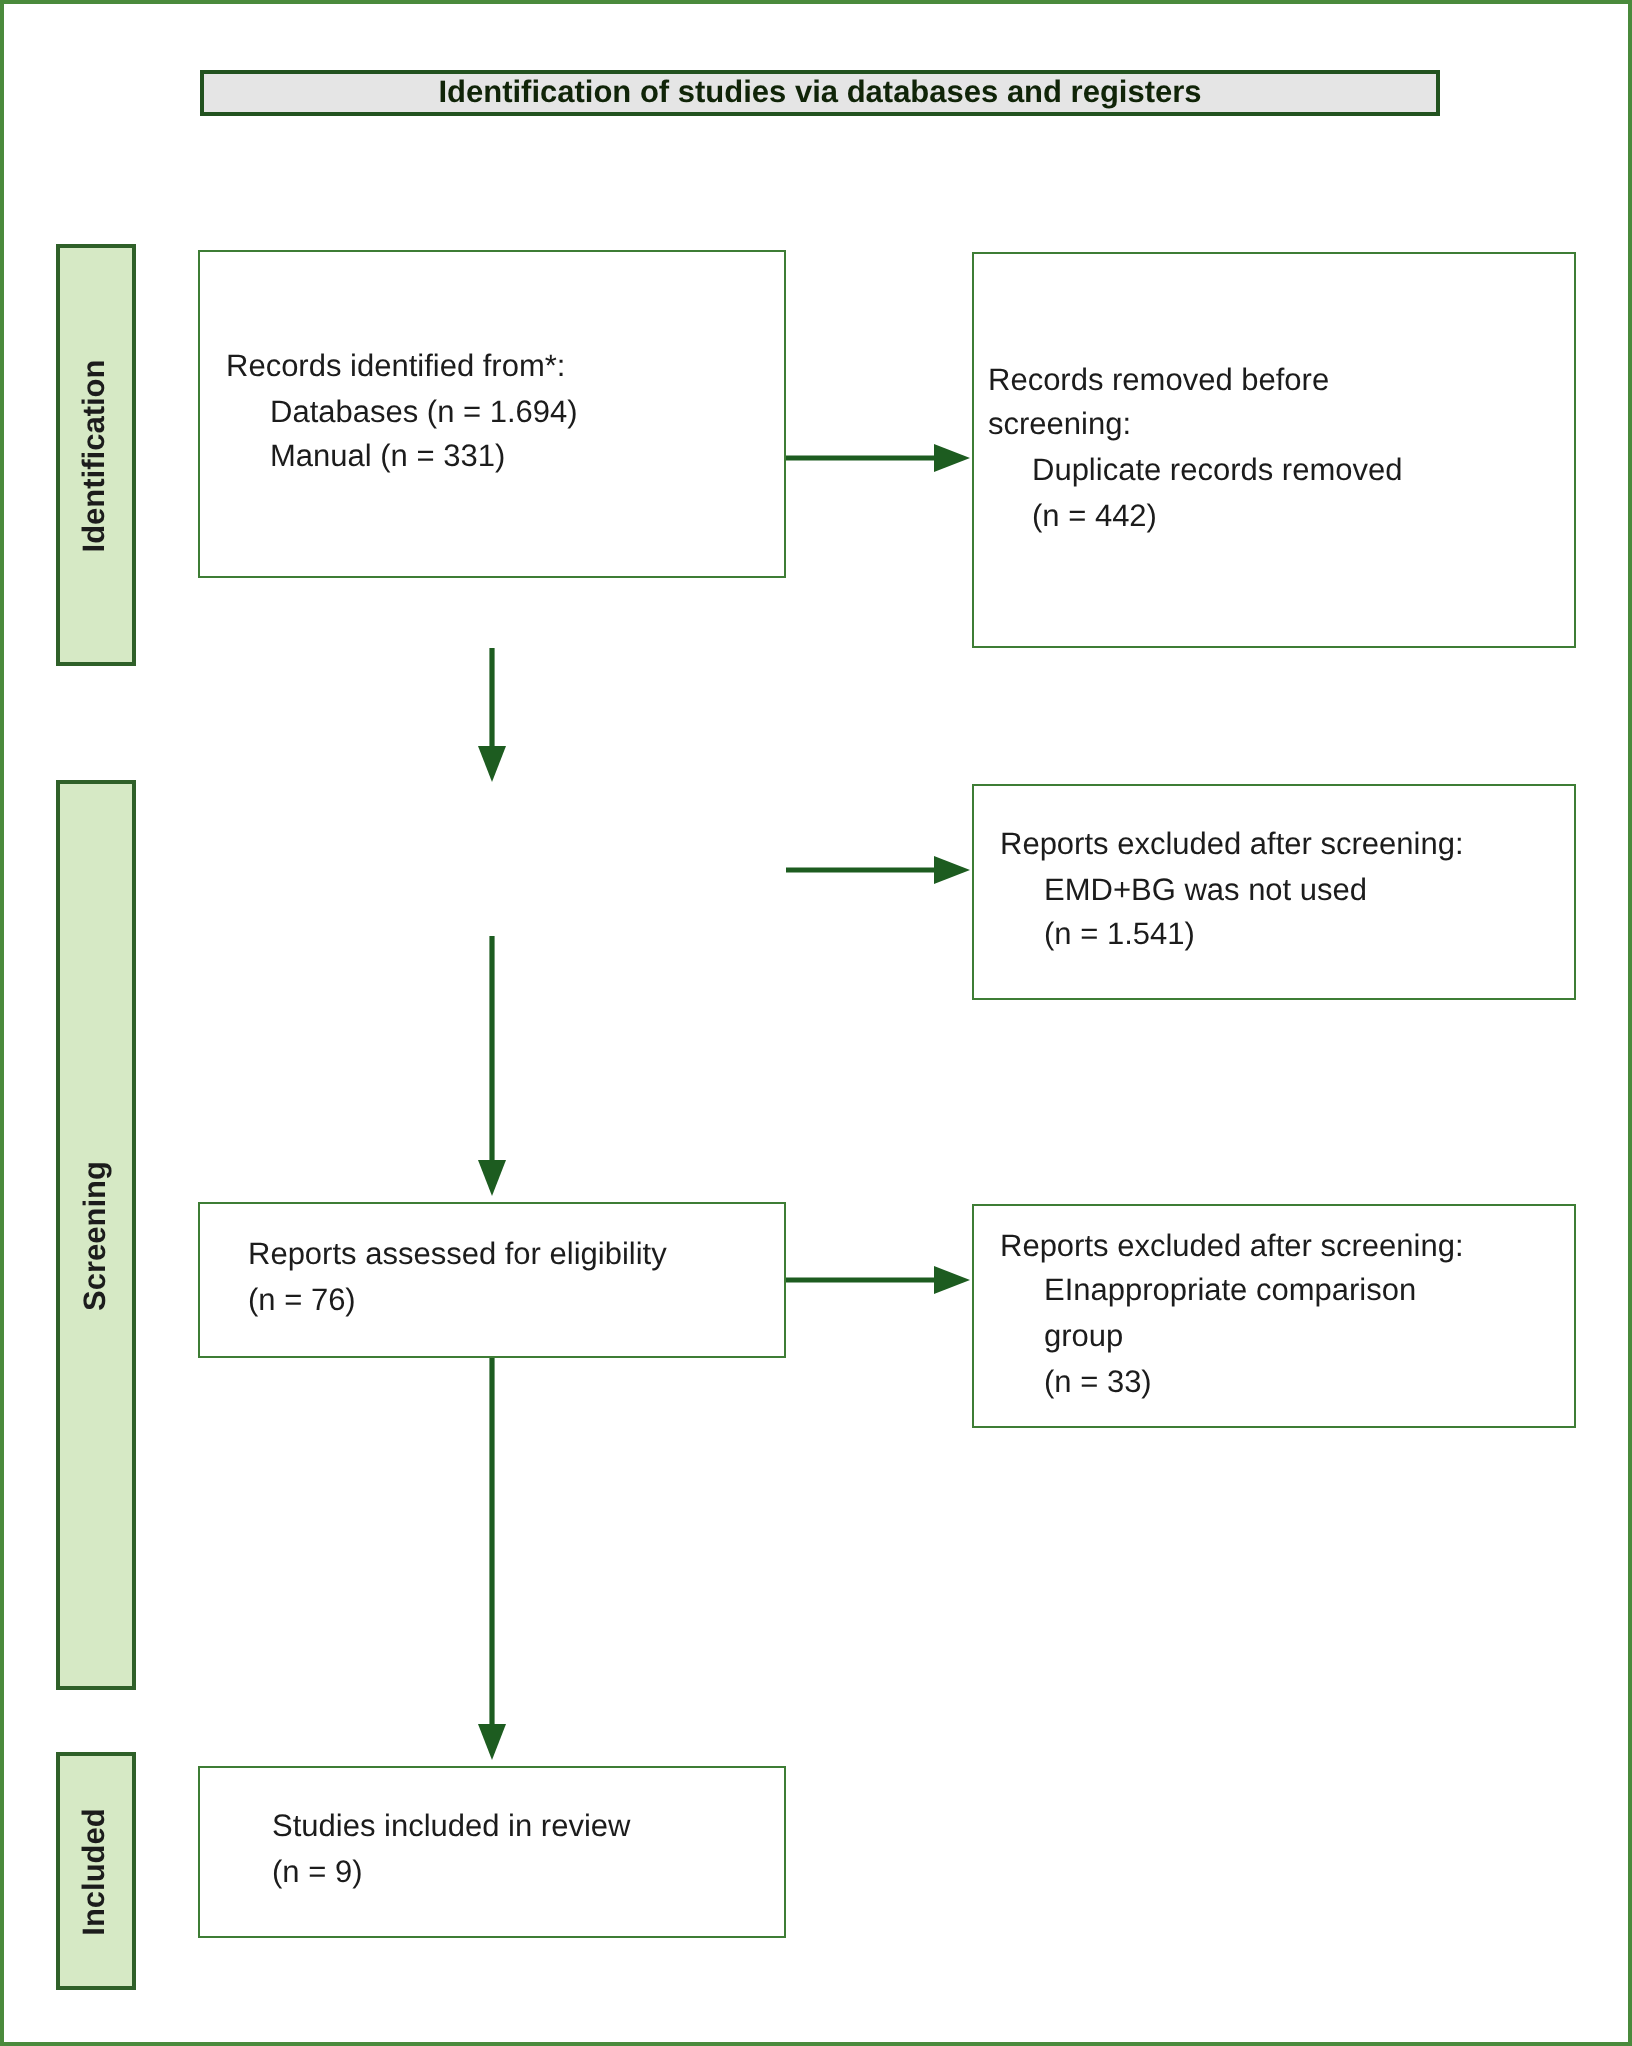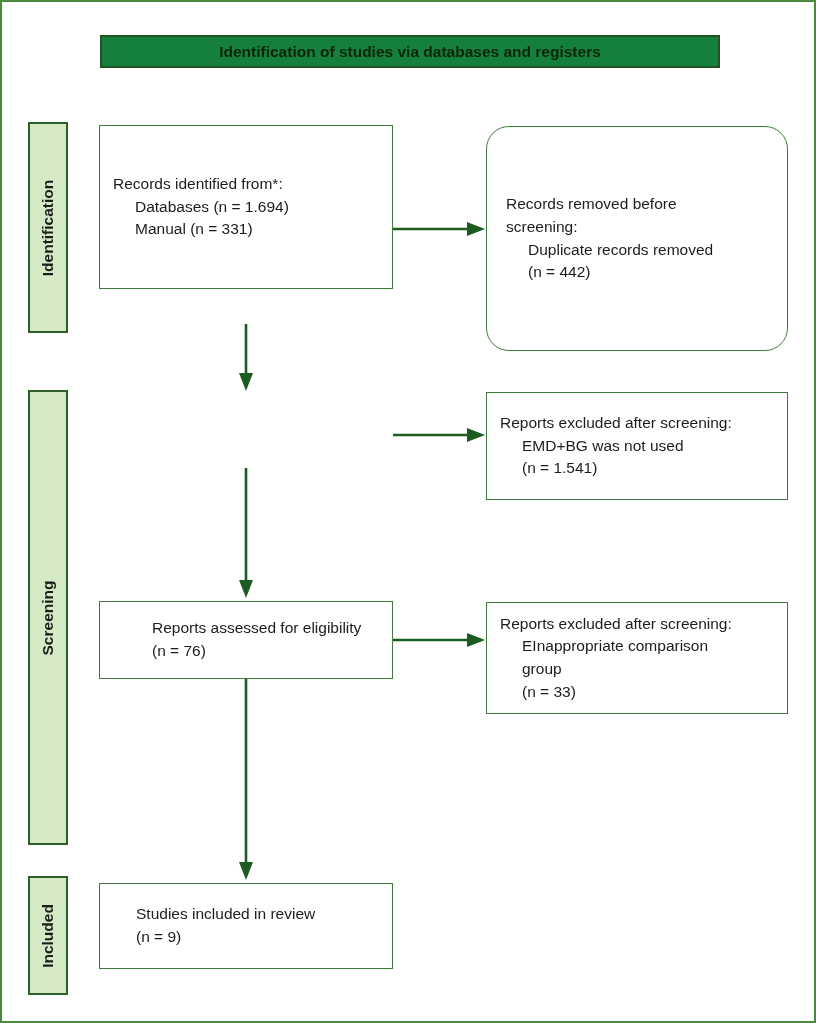--- a/index.html
+++ b/index.html
@@ -10,22 +10,22 @@
     background: #ffffff;
     border: 2px solid #4a8a3c;
     box-sizing: border-box;
     font-family: "Liberation Sans", sans-serif;
     color: #1c1c1c;
     overflow: hidden;
   }
   .abs { position: absolute; box-sizing: border-box; }
 
   .title-bar {
-    left: 98px; top: 33px; width: 620px; height: 33px;
-    background: #15803d;
+    left: 98px; top: 33px; width: 620px; height: 23px;
+    background: #e5e5e5;
     border: 2px solid #22521f;
     display: flex; align-items: center; justify-content: center;
     font-weight: bold; font-size: 15.5px; color: #102408;
   }
 
   .side-label {
     left: 26px; width: 40px;
     background: #d6e9c5;
     border: 2px solid #2f6029;
     display: flex; align-items: center; justify-content: center;
@@ -42,24 +42,24 @@
   .node {
     background: #ffffff;
     border: 1.5px solid #3e7d35;
     display: flex; flex-direction: column; justify-content: center;
     font-size: 15.5px; line-height: 1.46;
   }
   .node .indent { padding-left: 22px; }
 
   #box-records-identified { left: 97px; top: 123px; width: 294px; height: 164px; padding-left: 13px; padding-right: 8px; }
   #box-records-screened   { left: 97px; top: 389px; width: 294px; height: 77px;  padding-left: 36px; padding-right: 8px; }
-  #box-reports-assessed   { left: 97px; top: 599px; width: 294px; height: 78px;  padding-left: 52px; padding-right: 8px; }
+  #box-reports-assessed   { left: 97px; top: 599px; width: 294px; height: 78px;  padding-left: 24px; padding-right: 8px; }
   #box-studies-included   { left: 97px; top: 881px; width: 294px; height: 86px;  padding-left: 36px; padding-right: 8px; }
 
-  #box-records-removed              { left: 484px; top: 124px; width: 302px; height: 225px; padding-left: 19px; padding-right: 8px; border-radius: 23px; }
+  #box-records-removed              { left: 484px; top: 124px; width: 302px; height: 198px; padding-left: 7px; padding-right: 8px; }
   #box-reports-excluded-screening   { left: 484px; top: 390px; width: 302px; height: 108px; padding-left: 13px; padding-right: 8px; }
   #box-reports-excluded-eligibility { left: 484px; top: 600px; width: 302px; height: 112px; padding-left: 13px; padding-right: 8px; }
 
   .wrap-215 { max-width: 208px; }
   .wrap-200 { max-width: 200px; }
 
   #arrow-layer { left: 0; top: 0; width: 816px; height: 1023px; pointer-events: none; }
   #arrow-layer line    { stroke: #1d5c20; stroke-width: 2.6px; }
   #arrow-layer polygon { fill: #1d5c20; }
 </style>

